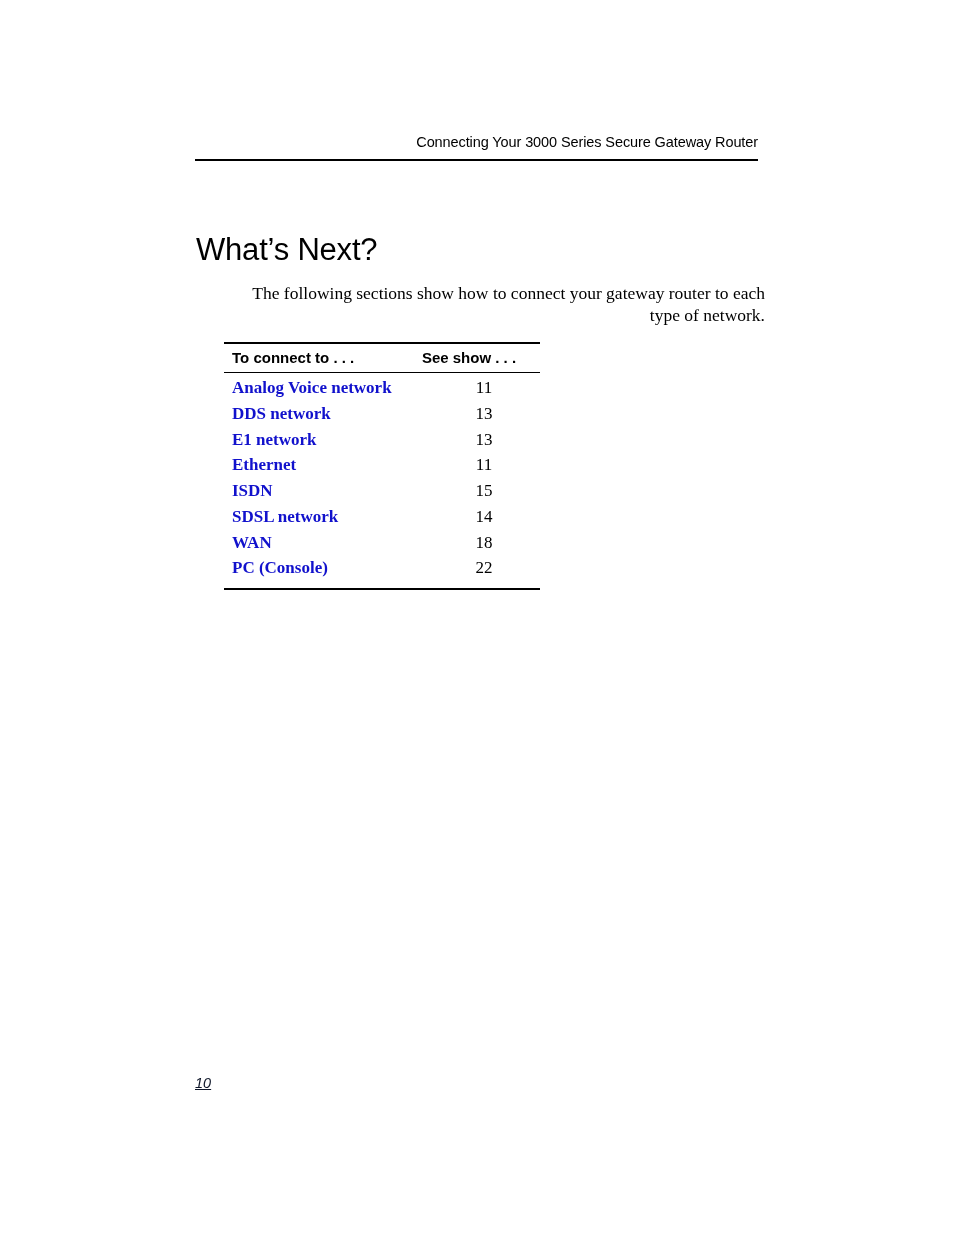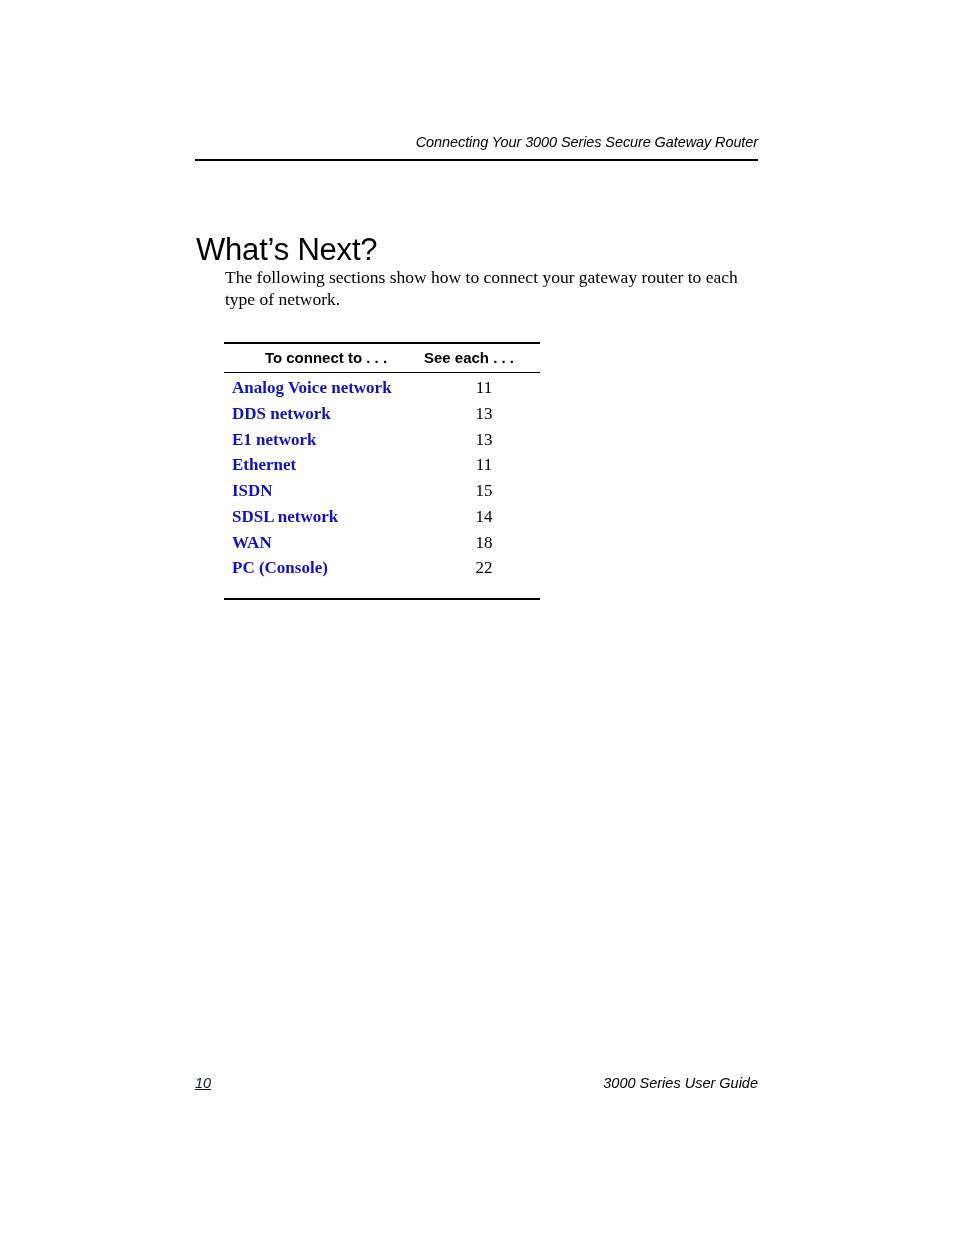--- a/index.html
+++ b/index.html
@@ -23,21 +23,20 @@
   }
 
   
   .running-header {
     position: absolute;
     left: 195px;
     top: 133px;
     width: 563px;
     text-align: right;
     font-family: "Liberation Sans", "DejaVu Sans", sans-serif;
-    font-style: italic;
     font-size: 14.5px;
     line-height: 18px;
     letter-spacing: -0.1px;
     color: #000000;
     white-space: nowrap;
   }
   .header-rule {
     position: absolute;
     left: 195px;
     top: 159px;
@@ -57,26 +56,27 @@
     line-height: 38px;
     letter-spacing: -0.2px;
     color: #000000;
     white-space: nowrap;
   }
 
   
   .intro-paragraph {
     position: absolute;
     left: 225px;
-    top: 248px;
+    top: 264px;
     width: 540px;
     font-family: "Liberation Serif", "DejaVu Serif", serif;
     font-size: 17.5px;
     line-height: 22px;
     color: #000000;
+    text-align: right;
   }
 
   
   .toc-table {
     position: absolute;
     left: 224px;
     top: 342px;
     width: 316px;
   }
   .rule-top {
@@ -103,21 +103,21 @@
   table.toc col.c-label { width: 196px; }
   table.toc col.c-page  { width: 120px; }
 
   table.toc th {
     font-family: "Liberation Sans", "DejaVu Sans", sans-serif;
     font-weight: bold;
     font-size: 15px;
     line-height: 19px;
     color: #000000;
     padding: 4px 0 5px 8px;
-    text-align: center;
+    text-align: left;
     white-space: nowrap;
   }
   table.toc th.page-head {
     padding-left: 0;
     padding-right: 22px;
     text-align: center;
   }
 
   table.toc td {
     font-family: "Liberation Serif", "DejaVu Serif", serif;
@@ -139,21 +139,21 @@
   }
   td.page-cell {
     color: #000000;
     font-weight: normal;
     text-align: center;
     padding-left: 0;
     padding-right: 22px;
     margin-top: 28px;
   }
   tr.first-row td { padding-top: 4px; }
-  tr.last-row td  { padding-bottom: 20px; }
+  tr.last-row td  { padding-bottom: 10px; }
 
   
   .footer-page-number {
     position: absolute;
     left: 195px;
     top: 1074px;
     font-family: "Liberation Sans", "DejaVu Sans", sans-serif;
     font-style: italic;
     font-size: 14.5px;
     line-height: 18px;
@@ -189,21 +189,21 @@
   <div class="toc-table">
     <div class="rule-top"></div>
     <table class="toc">
       <colgroup>
         <col class="c-label">
         <col class="c-page">
       </colgroup>
       <thead>
         <tr>
           <th class="label-head">To connect to . . .</th>
-          <th class="page-head">See each . . .</th>
+          <th class="page-head">See show . . .</th>
         </tr>
       </thead>
     </table>
     <div class="rule-mid"></div>
     <table class="toc">
       <colgroup>
         <col class="c-label">
         <col class="c-page">
       </colgroup>
       <tbody>
@@ -254,15 +254,14 @@
             <span class="xref">PC (Console)</span>
           </td>
           <td class="page-cell">22</td>
         </tr>
       </tbody>
     </table>
     <div class="rule-bottom"></div>
   </div>
 
   <div class="footer-page-number">10</div>
-  <div class="footer-guide-title">3000 Series User Guide</div>
 
 </div>
 
 </body></html>

